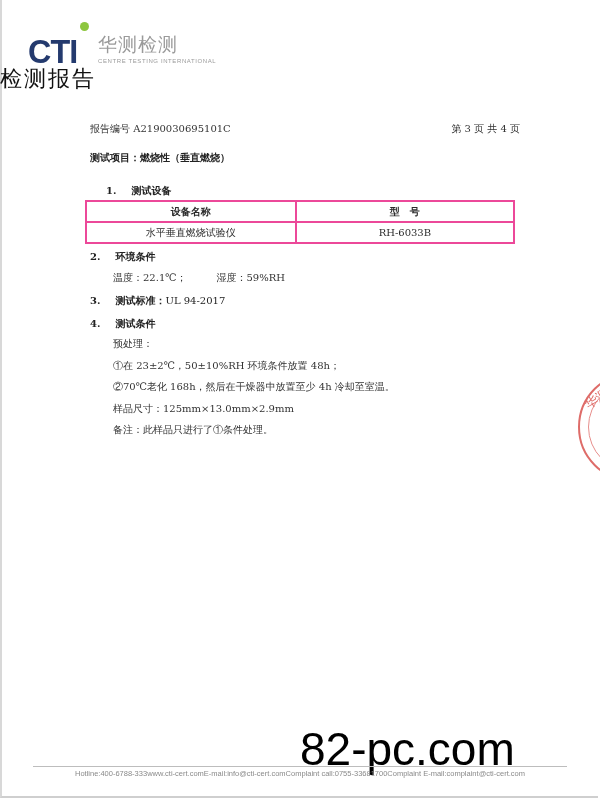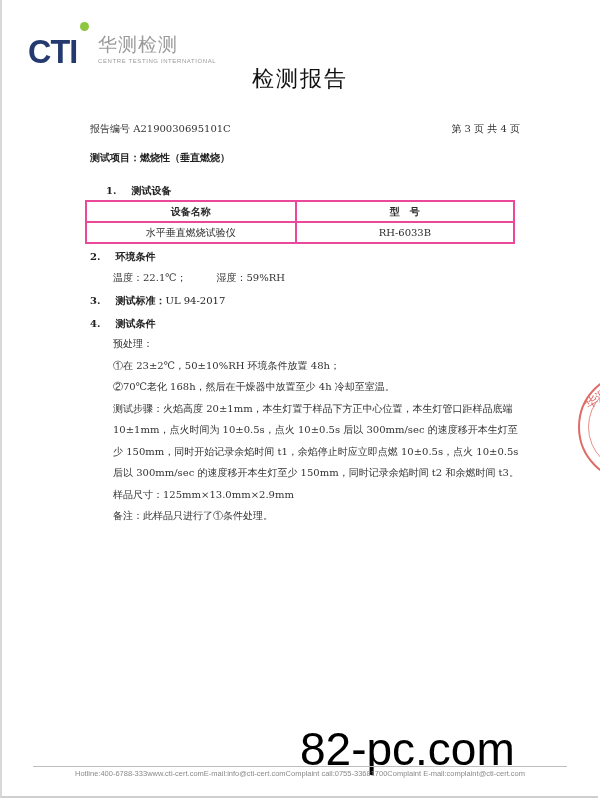--- a/index.html
+++ b/index.html
@@ -30,21 +30,21 @@
       position: absolute; left: 70px; top: 10px;
       font-family: "DejaVu Sans", sans-serif; font-size: 19px;
       color: #9a9a9a; letter-spacing: 1px; line-height: 24px;
     }
     .logo-en {
       position: absolute; left: 70px; top: 36px;
       font-family: "Liberation Sans", sans-serif; font-size: 6px;
       color: #9a9a9a; letter-spacing: 0.6px; white-space: nowrap;
     }
     .doc-title {
-      position: absolute; left: 0; width: 600px; top: 64px; text-align: center;
+      position: absolute; left: 0; width: 600px; top: 64px; text-align: left;
       font-family: "DejaVu Sans", sans-serif; font-size: 22px; color: #111;
       letter-spacing: 2px; font-weight: 500;
     }
     .meta-row {
       position: absolute; left: 90px; right: 80px; top: 122px;
       font-size: 10px; display: flex; justify-content: space-between; color: #333;
     }
     .meta-row .lbl { }
     .item-title {
       position: absolute; left: 90px; top: 151px;
@@ -156,21 +156,20 @@
 
 <div class="sec-head" style="top:317px;">
   <span class="num">4.</span>
   <span>测试条件</span>
 </div>
 
 <div class="para" style="top:333px;">
   <div>预处理：</div>
   <div>①在 23±2℃，50±10%RH 环境条件放置 48h；</div>
   <div>②70℃老化 168h，然后在干燥器中放置至少 4h 冷却至室温。</div>
-  <div>测试步骤：火焰高度 20±1mm，本生灯置于样品下方正中心位置，本生灯管口距样品底端 10±1mm，点火时间为 10±0.5s，点火 10±0.5s 后以 300mm/sec 的速度移开本生灯至少 150mm，同时开始记录余焰时间 t1，余焰停止时应立即点燃 10±0.5s，点火 10±0.5s 后以 300mm/sec 的速度移开本生灯至少 150mm，同时记录余焰时间 t2 和余燃时间 t3。</div>
   <div>样品尺寸：125mm×13.0mm×2.9mm</div>
   <div>备注：此样品只进行了①条件处理。</div>
 </div>
 
 <div class="stamp">
   <div class="stamp-inner"></div>
   <span class="stamp-text">华测</span>
 </div>
 
 <div class="watermark">82-pc.com</div>

